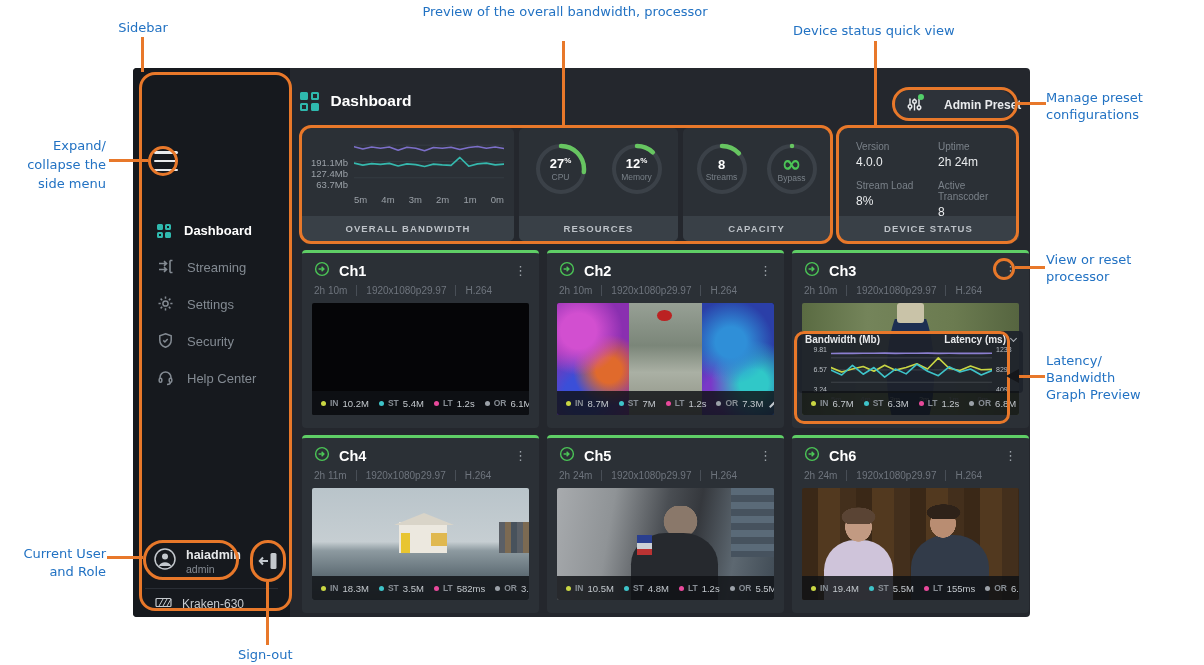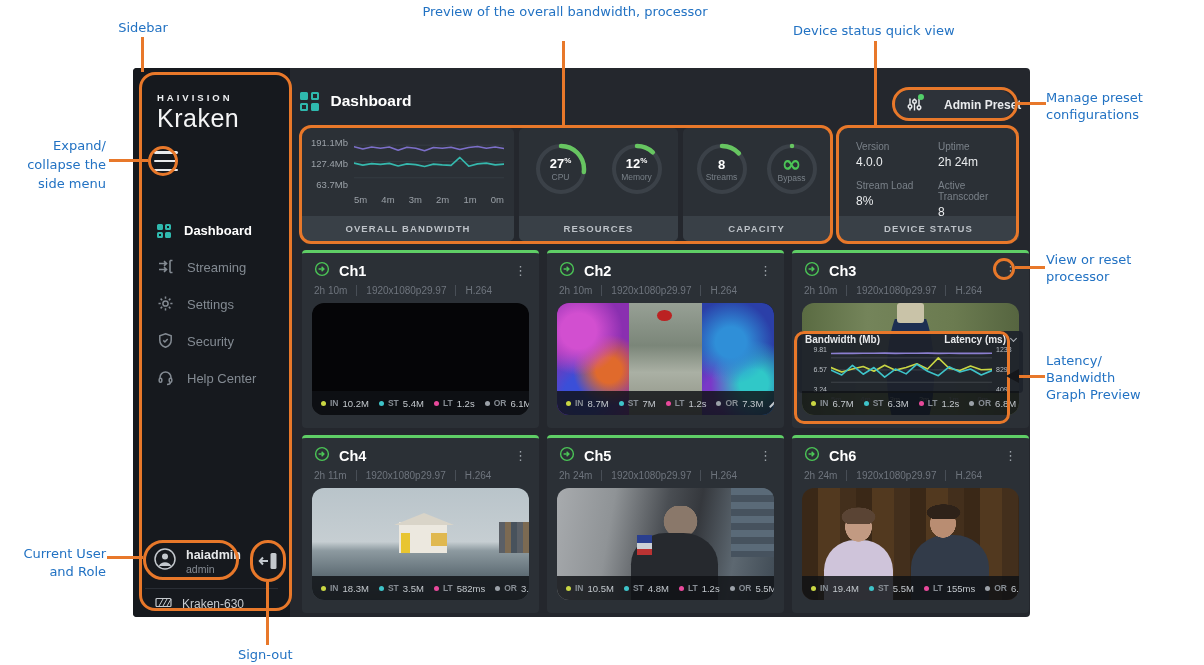--- a/index.html
+++ b/index.html
@@ -36,21 +36,21 @@
   .gridicon i{border:2px solid var(--teal);border-radius:1.5px}
   .gridicon i.f{background:var(--teal)}
   .preset{position:absolute;left:762px;top:22px;width:118px;height:29px;background:#2D3239;border-radius:15px;display:flex;align-items:center;gap:22px;padding:0 10px 0 12px;cursor:pointer}
   .preset .plabel{color:#E9EBED;font-size:12px;font-weight:bold;white-space:nowrap}
   .preset .slid{position:relative;width:15px;height:15px}
   .preset .slid .gdot{position:absolute;right:-2px;top:-3px;width:6px;height:6px;border-radius:50%;background:#52D06A}
   .chev{width:7px;height:7px;border-right:1.8px solid #AEB3B9;border-bottom:1.8px solid #AEB3B9;transform:rotate(45deg);margin-top:-3px}
 
   .card{position:absolute;top:60px;height:113px;background:var(--card);border-radius:5px}
   .cfoot{position:absolute;left:0;right:0;bottom:0;height:25px;background:var(--cardfoot);border-radius:0 0 5px 5px;display:flex;align-items:center;justify-content:center;font-size:9.5px;font-weight:bold;letter-spacing:1.1px;color:#BDC2C8}
-  .bw-ylabels{position:absolute;left:0;top:9px;width:46px;height:53px;display:flex;flex-direction:column;justify-content:space-between;text-align:right;font-size:9.5px;color:#9BA1A8}
+  .bw-ylabels{position:absolute;left:0;top:9px;width:46px;height:53px;display:flex;flex-direction:column;justify-content:flex-end;text-align:right;font-size:9.5px;color:#9BA1A8}
   .bw-svg{position:absolute;left:52px;top:11px;width:150px;height:50px}
   .bw-xlabels{position:absolute;left:52px;top:66px;width:150px;display:flex;justify-content:space-between;font-size:9.5px;color:#9BA1A8}
   .gaugerow{position:absolute;left:0;top:13px;width:100%;display:flex;justify-content:center;gap:20px}
   .gauge{position:relative;width:56px;height:56px}
   .gauge-bg{fill:none;stroke:#3B4148;stroke-width:4}
   .gauge-arc{fill:none;stroke:#67C561;stroke-width:4.5;stroke-linecap:round}
   .gtxt{position:absolute;inset:0;display:flex;flex-direction:column;align-items:center;justify-content:center;gap:0}
   .gval{color:#fff;font-size:13px;font-weight:bold}
   .gval sup{font-size:8px}
   .gval.inf{font-size:24px;line-height:18px;color:#4BC456;font-family:"DejaVu Sans",sans-serif}
@@ -59,21 +59,21 @@
   .ds-cell{margin-bottom:9px}
   .ds-l{font-size:10px;color:var(--lab)}
   .ds-v{font-size:12px;color:#EAECEE;font-weight:normal;margin-top:3px}
 
   .ch-card{position:absolute;width:237px;height:178px;background:var(--card);border-radius:4px;border-top:3px solid var(--green)}
   .ch-head{display:flex;align-items:center;gap:9px;padding:8px 12px 0}
   .ch-name{color:#fff;font-size:14.5px;font-weight:bold}
   .ch-kebab{margin-left:auto;color:#9AA0A7;font-size:13px;cursor:pointer;font-family:"DejaVu Sans",sans-serif;line-height:12px}
   .ch-meta{display:flex;align-items:center;gap:9px;padding:4px 12px 6px;font-size:10px;color:var(--dim)}
   .m-sep{width:1px;height:11px;background:#484E56}
-  .ch-thumb{position:relative;margin:1px 10px 0;height:112px;border-radius:12px;overflow:hidden;background:#060608}
+  .ch-thumb{position:relative;margin:1px 10px 0;height:112px;border-radius:2px;overflow:hidden;background:#060608}
   .ch-stats{position:absolute;left:0;right:0;bottom:0;height:24px;background:rgba(16,18,22,.84);display:flex;align-items:center;gap:10px;padding:0 9px;z-index:5}
   .stat{display:flex;align-items:center;gap:4px}
   .dot{width:5px;height:5px;border-radius:50%}
   .dot-in{background:#C9D643}.dot-st{background:#3EC3C9}.dot-lt{background:#E8499B}.dot-or{background:#9BA1A8}
   .s-l{font-size:8.5px;font-weight:bold;color:#878D94}
   .s-v{font-size:9.5px;color:#C3C8CD}
   .chevup{margin-left:auto;width:8px;height:8px;border-left:2px solid #C3C8CD;border-top:2px solid #C3C8CD;transform:rotate(45deg) translateY(2px);cursor:pointer}
 
   .thumb-ch2 .seg{position:absolute;top:0;height:100%}
   .graph-panel{position:absolute;left:6px;right:6px;top:78px;height:62px;background:rgba(30,34,42,.94);border-radius:4px;z-index:4;padding:3px 7px 2px;display:flex;flex-direction:column}
@@ -93,24 +93,20 @@
   .arrow-l{position:absolute;width:0;height:0;border-top:7px solid transparent;border-bottom:7px solid transparent;border-right:13px solid #15171B;z-index:21}
 </style>
 </head>
 <body>
 
 <div class="stage">
 
   <div class="shot">
 
     <div class="sidebar">
-      <div class="brand">
-        <div class="b1">HAIVISION</div>
-        <div class="b2">Kraken</div>
-      </div>
       <div class="burger">
           <i></i>
           <i></i>
           <i></i>
         </div>
 
       <div class="nav">
         <div class="nav-item active">
           <span class="gridicon" style="grid-template-columns:6px 6px;grid-template-rows:6px 6px;gap:2px">
               <i class="f"></i>

